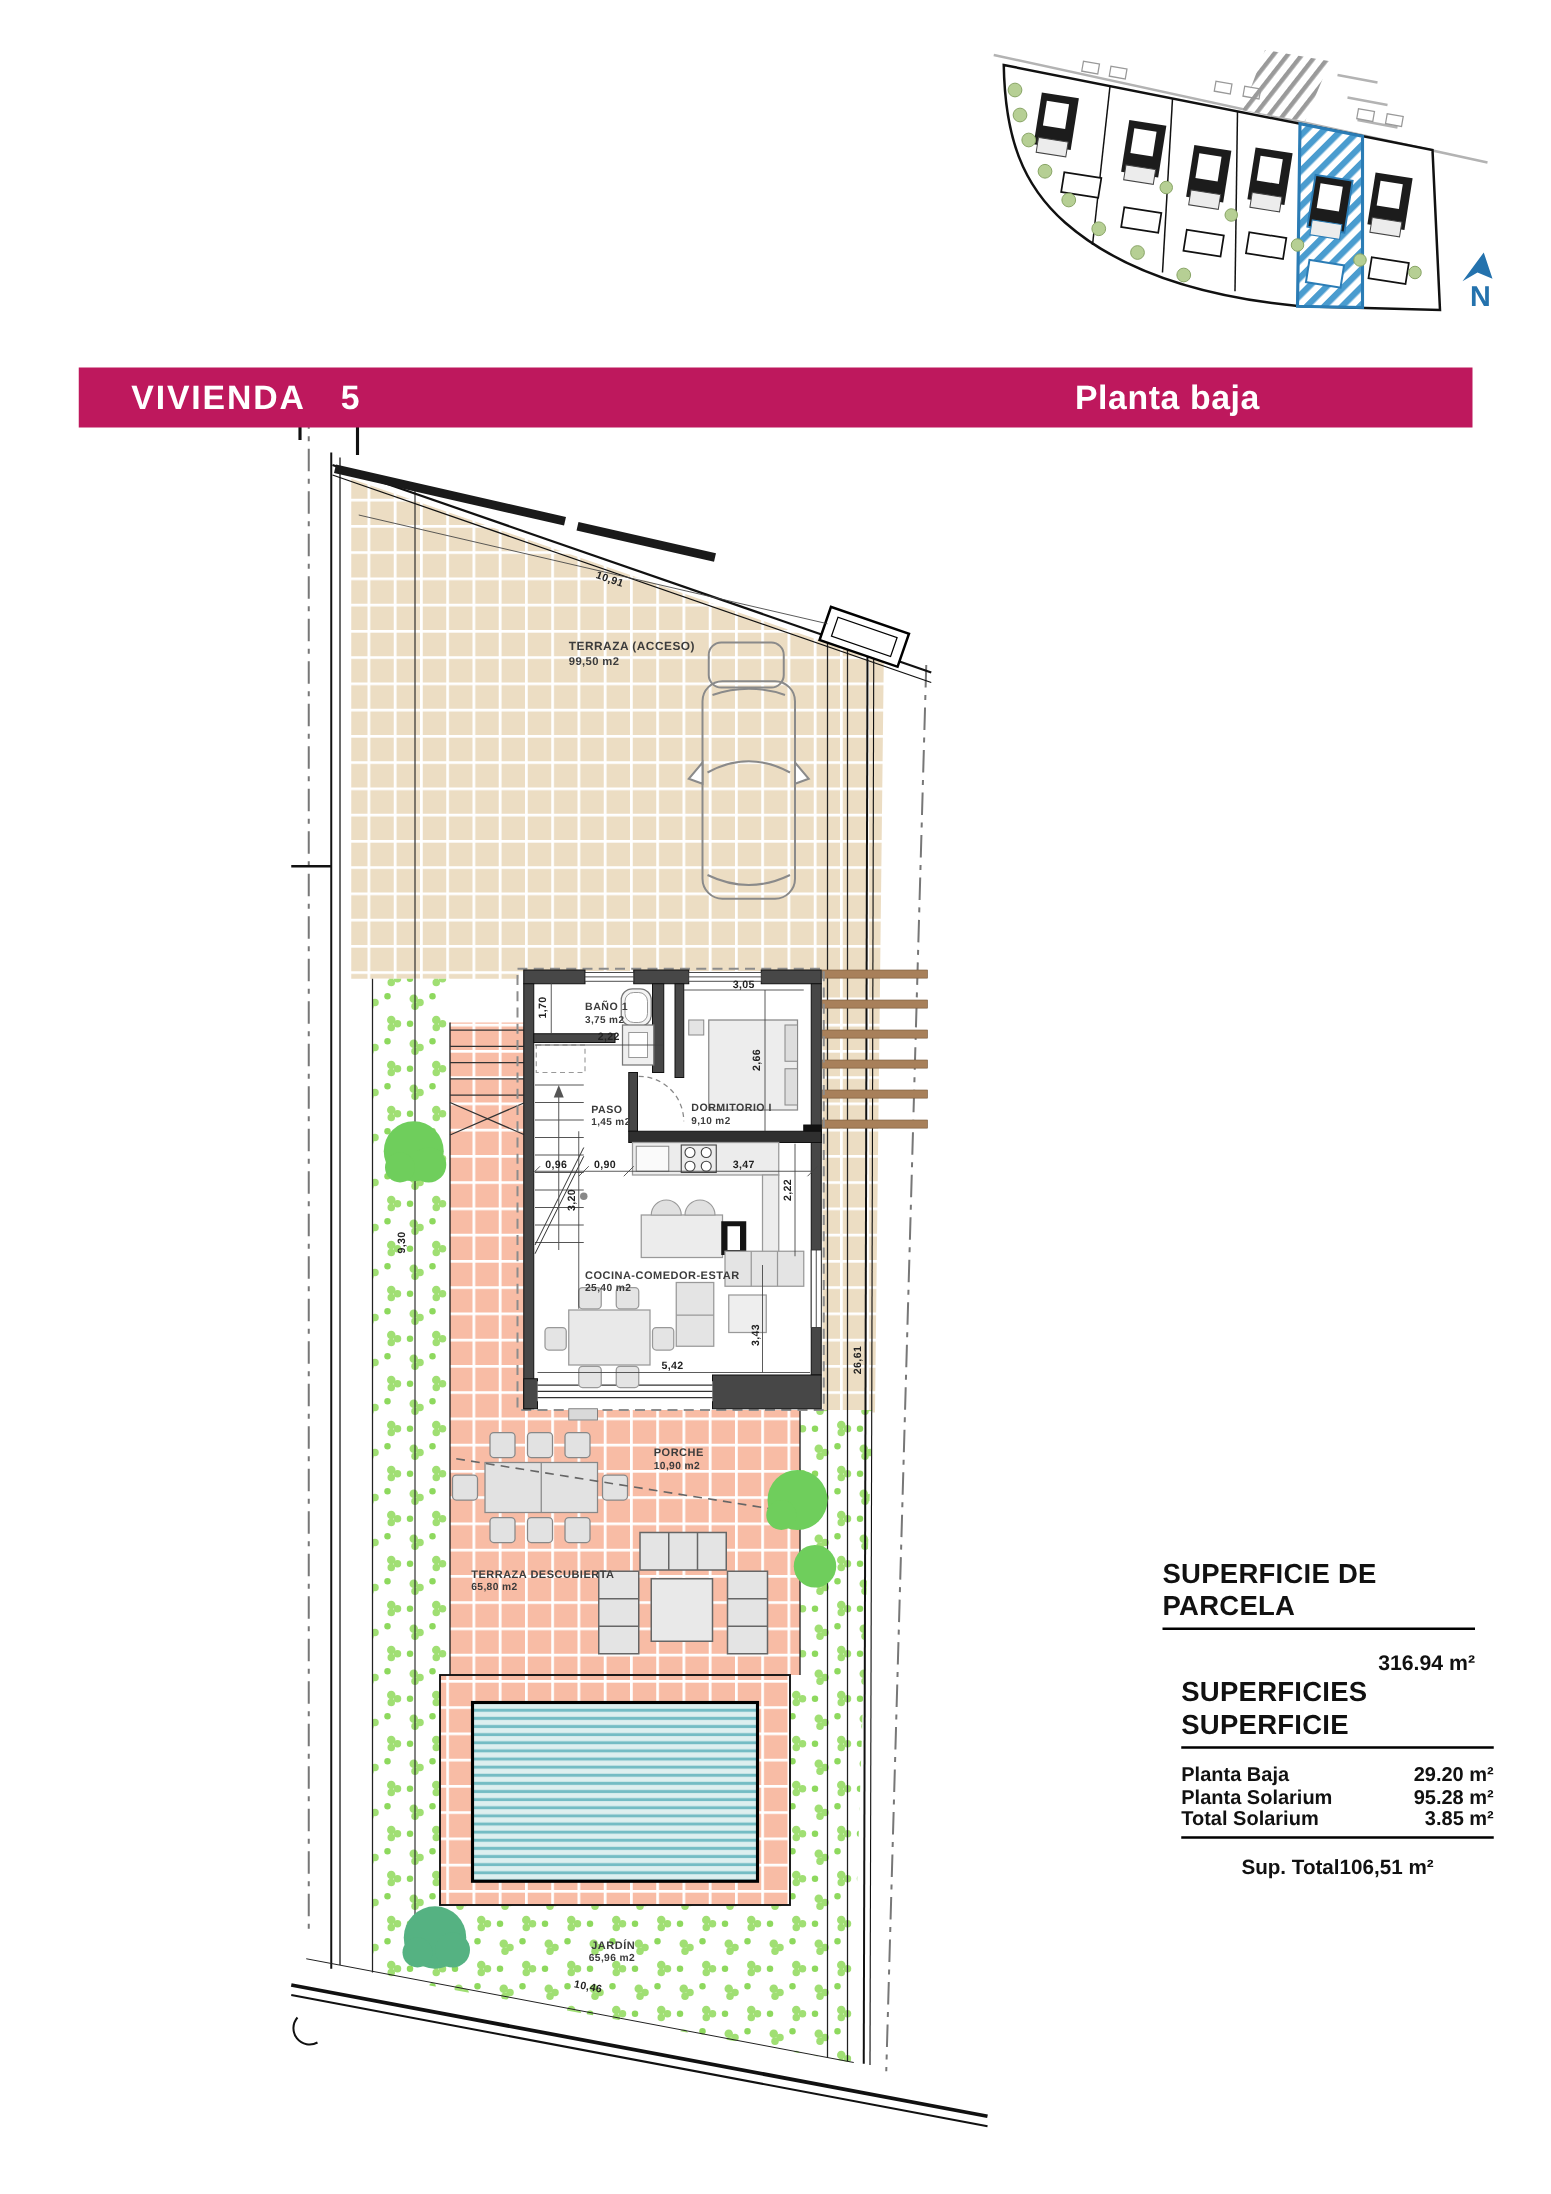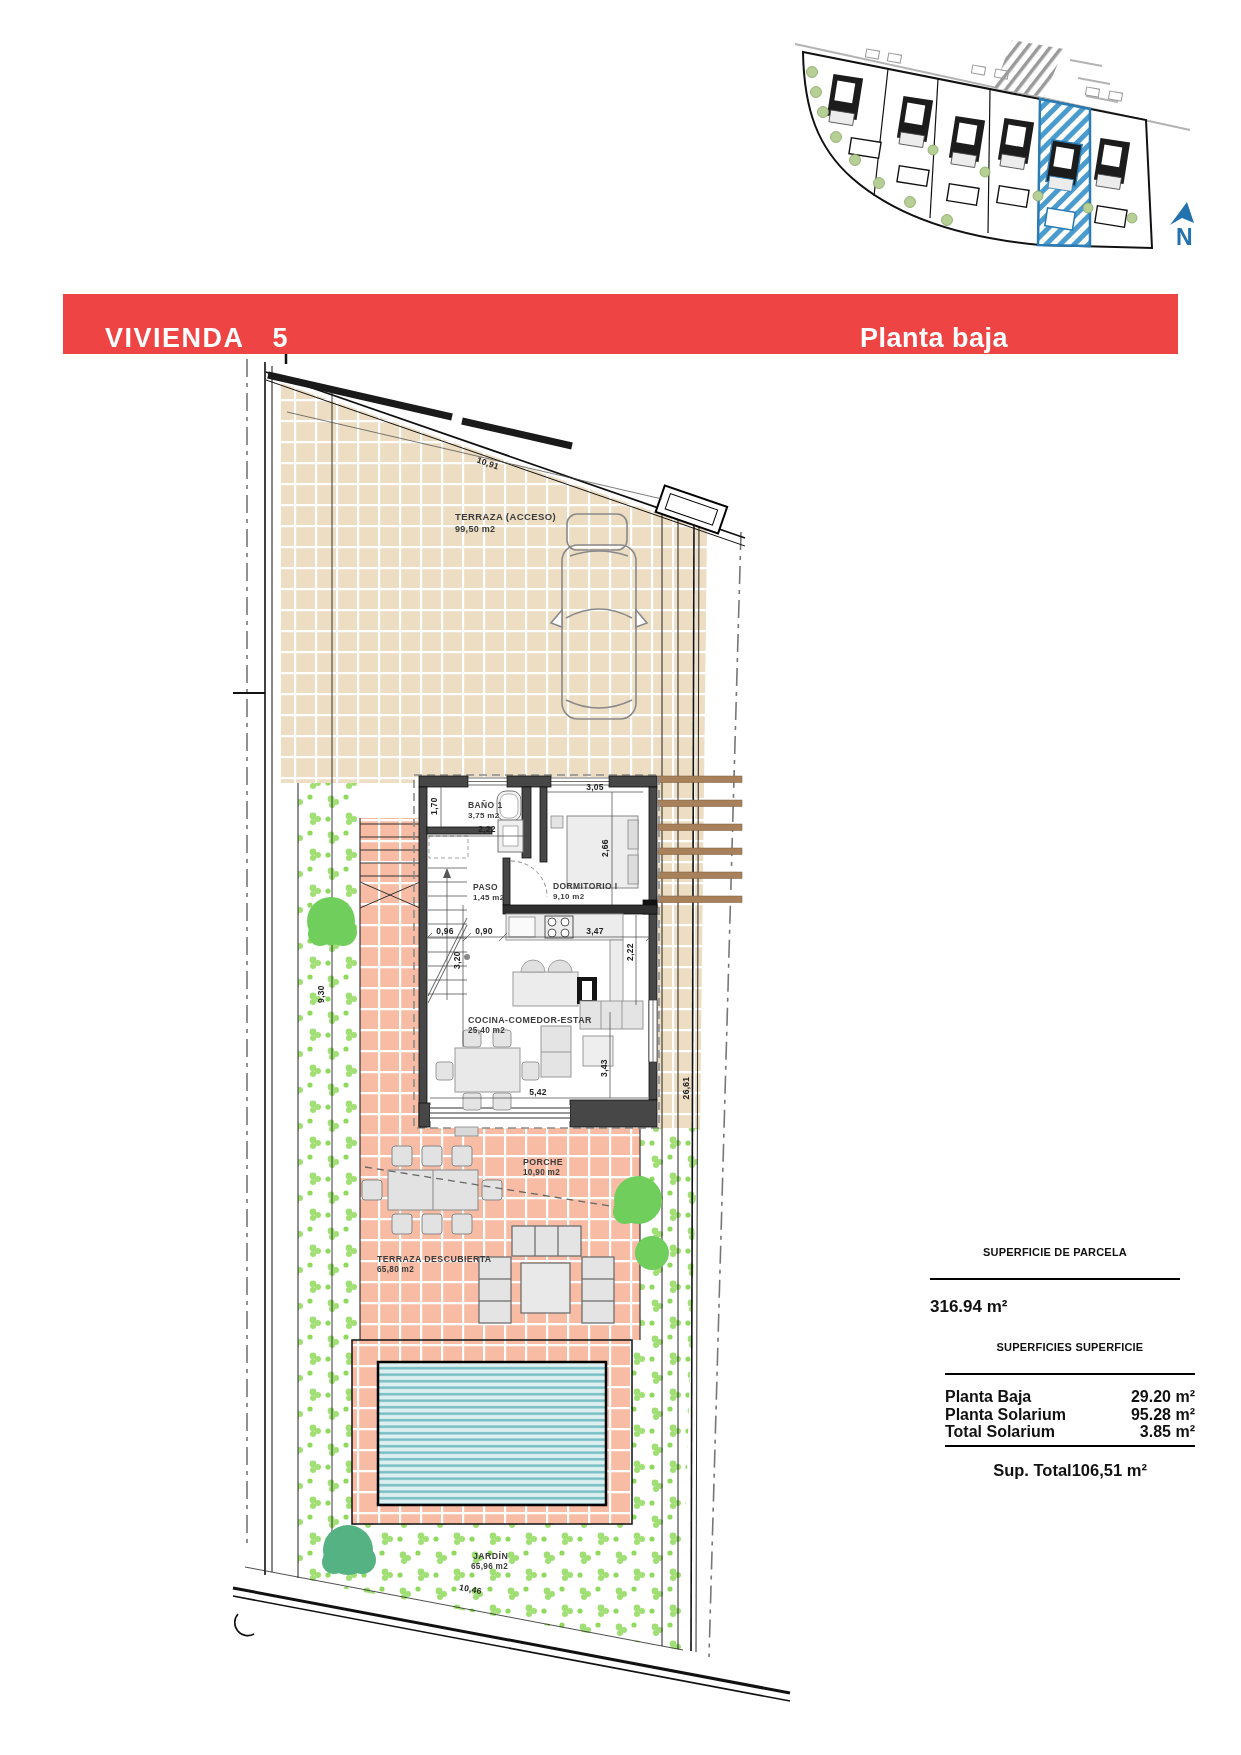--- a/index.html
+++ b/index.html
@@ -9,32 +9,32 @@
   }
   .page{position:absolute;inset:0;overflow:hidden;}
   svg.sheet{position:absolute;left:0;top:0;}
   svg text{font-family:"Liberation Sans", sans-serif;font-weight:bold;}
   .rname{font-size:9.5px;fill:#3c3c3c;letter-spacing:.4px;}
   .rarea{font-size:9px;fill:#3c3c3c;letter-spacing:.3px;}
   .dim{font-size:8.5px;fill:#222;letter-spacing:.3px;}
   .north-n{font-size:23px;fill:#2472ad;}
   
   .header-bar{
-    position:absolute;left:63px;top:294px;width:1115px;height:60px;
-    background:#ef4444;color:#fff;display:flex;align-items:flex-end;
+    position:absolute;left:63px;top:294px;width:1115px;height:48px;
+    background:#be185d;color:#fff;display:flex;align-items:center;
     justify-content:space-between;font-weight:bold;
   }
   .header-left{margin-left:42px;font-size:27px;letter-spacing:1.5px;display:flex;gap:28px;}
   .header-right{margin-right:170px;font-size:27px;letter-spacing:.5px;}
   
   .sumblock{position:absolute;color:#111;font-weight:bold;}
   .sum-parcela{left:930px;top:1246px;width:250px;}
   .sum-construidas{left:945px;top:1341px;width:250px;}
-  .sum-heading{font-size:11px;text-align:center;border-bottom:2.5px solid #000;padding-bottom:20px;letter-spacing:.2px;}
-  .sum-value{margin-top:17px;text-align:left;font-size:17px;}
+  .sum-heading{font-size:22px;text-align:left;border-bottom:2.5px solid #000;padding-bottom:4px;letter-spacing:.2px;}
+  .sum-value{margin-top:17px;text-align:right;font-size:17px;}
   .sum-rows{margin-top:13px;border-bottom:2.5px solid #000;padding-bottom:4px;}
   .sum-row{display:flex;justify-content:space-between;font-size:16px;line-height:17.5px;}
   .sum-total{display:flex;justify-content:center;font-size:16.5px;margin-top:14px;}
 </style>
 </head>
 <body>
 
 <div class="page">
 
 <svg class="sheet" width="1241" height="1755" viewBox="0 0 1241 1755">

